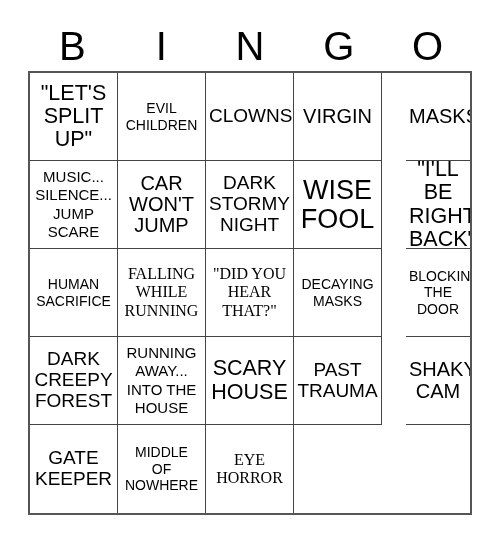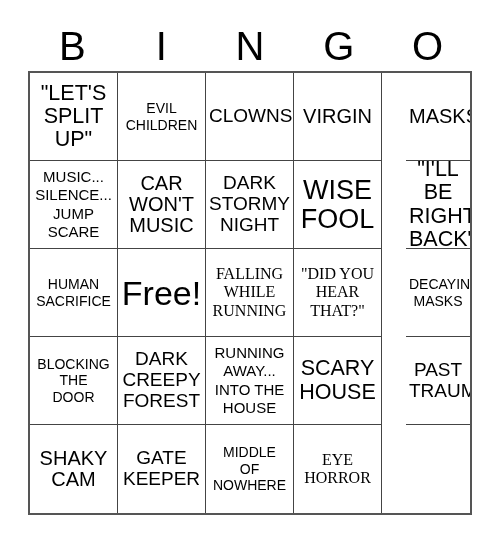--- a/index.html
+++ b/index.html
@@ -128,42 +128,39 @@
       </div>
       <div class="bingo-cell">
         <span class="cell-text fs-xs">MUSIC...
 SILENCE...
 JUMP
 SCARE</span>
       </div>
       <div class="bingo-cell">
         <span class="cell-text fs-2xl">CAR
 WON'T
-MUSIC</span>
+JUMP</span>
       </div>
       <div class="bingo-cell">
         <span class="cell-text fs-lg">DARK
 STORMY
 NIGHT</span>
       </div>
       <div class="bingo-cell">
         <span class="cell-text fs-3xl">WISE
 FOOL</span>
       </div>
       <div class="bingo-cell">
         <span class="cell-text fs-xl">"I'LL BE
 RIGHT
 BACK"</span>
       </div>
       <div class="bingo-cell">
         <span class="cell-text fs-sm">HUMAN
 SACRIFICE</span>
-      </div>
-      <div class="bingo-cell">
-        <span class="cell-text fs-free">Free!</span>
       </div>
       <div class="bingo-cell">
         <span class="cell-text fs-md">FALLING
 WHILE
 RUNNING</span>
       </div>
       <div class="bingo-cell">
         <span class="cell-text fs-md">"DID YOU
 HEAR
 THAT?"</span>

